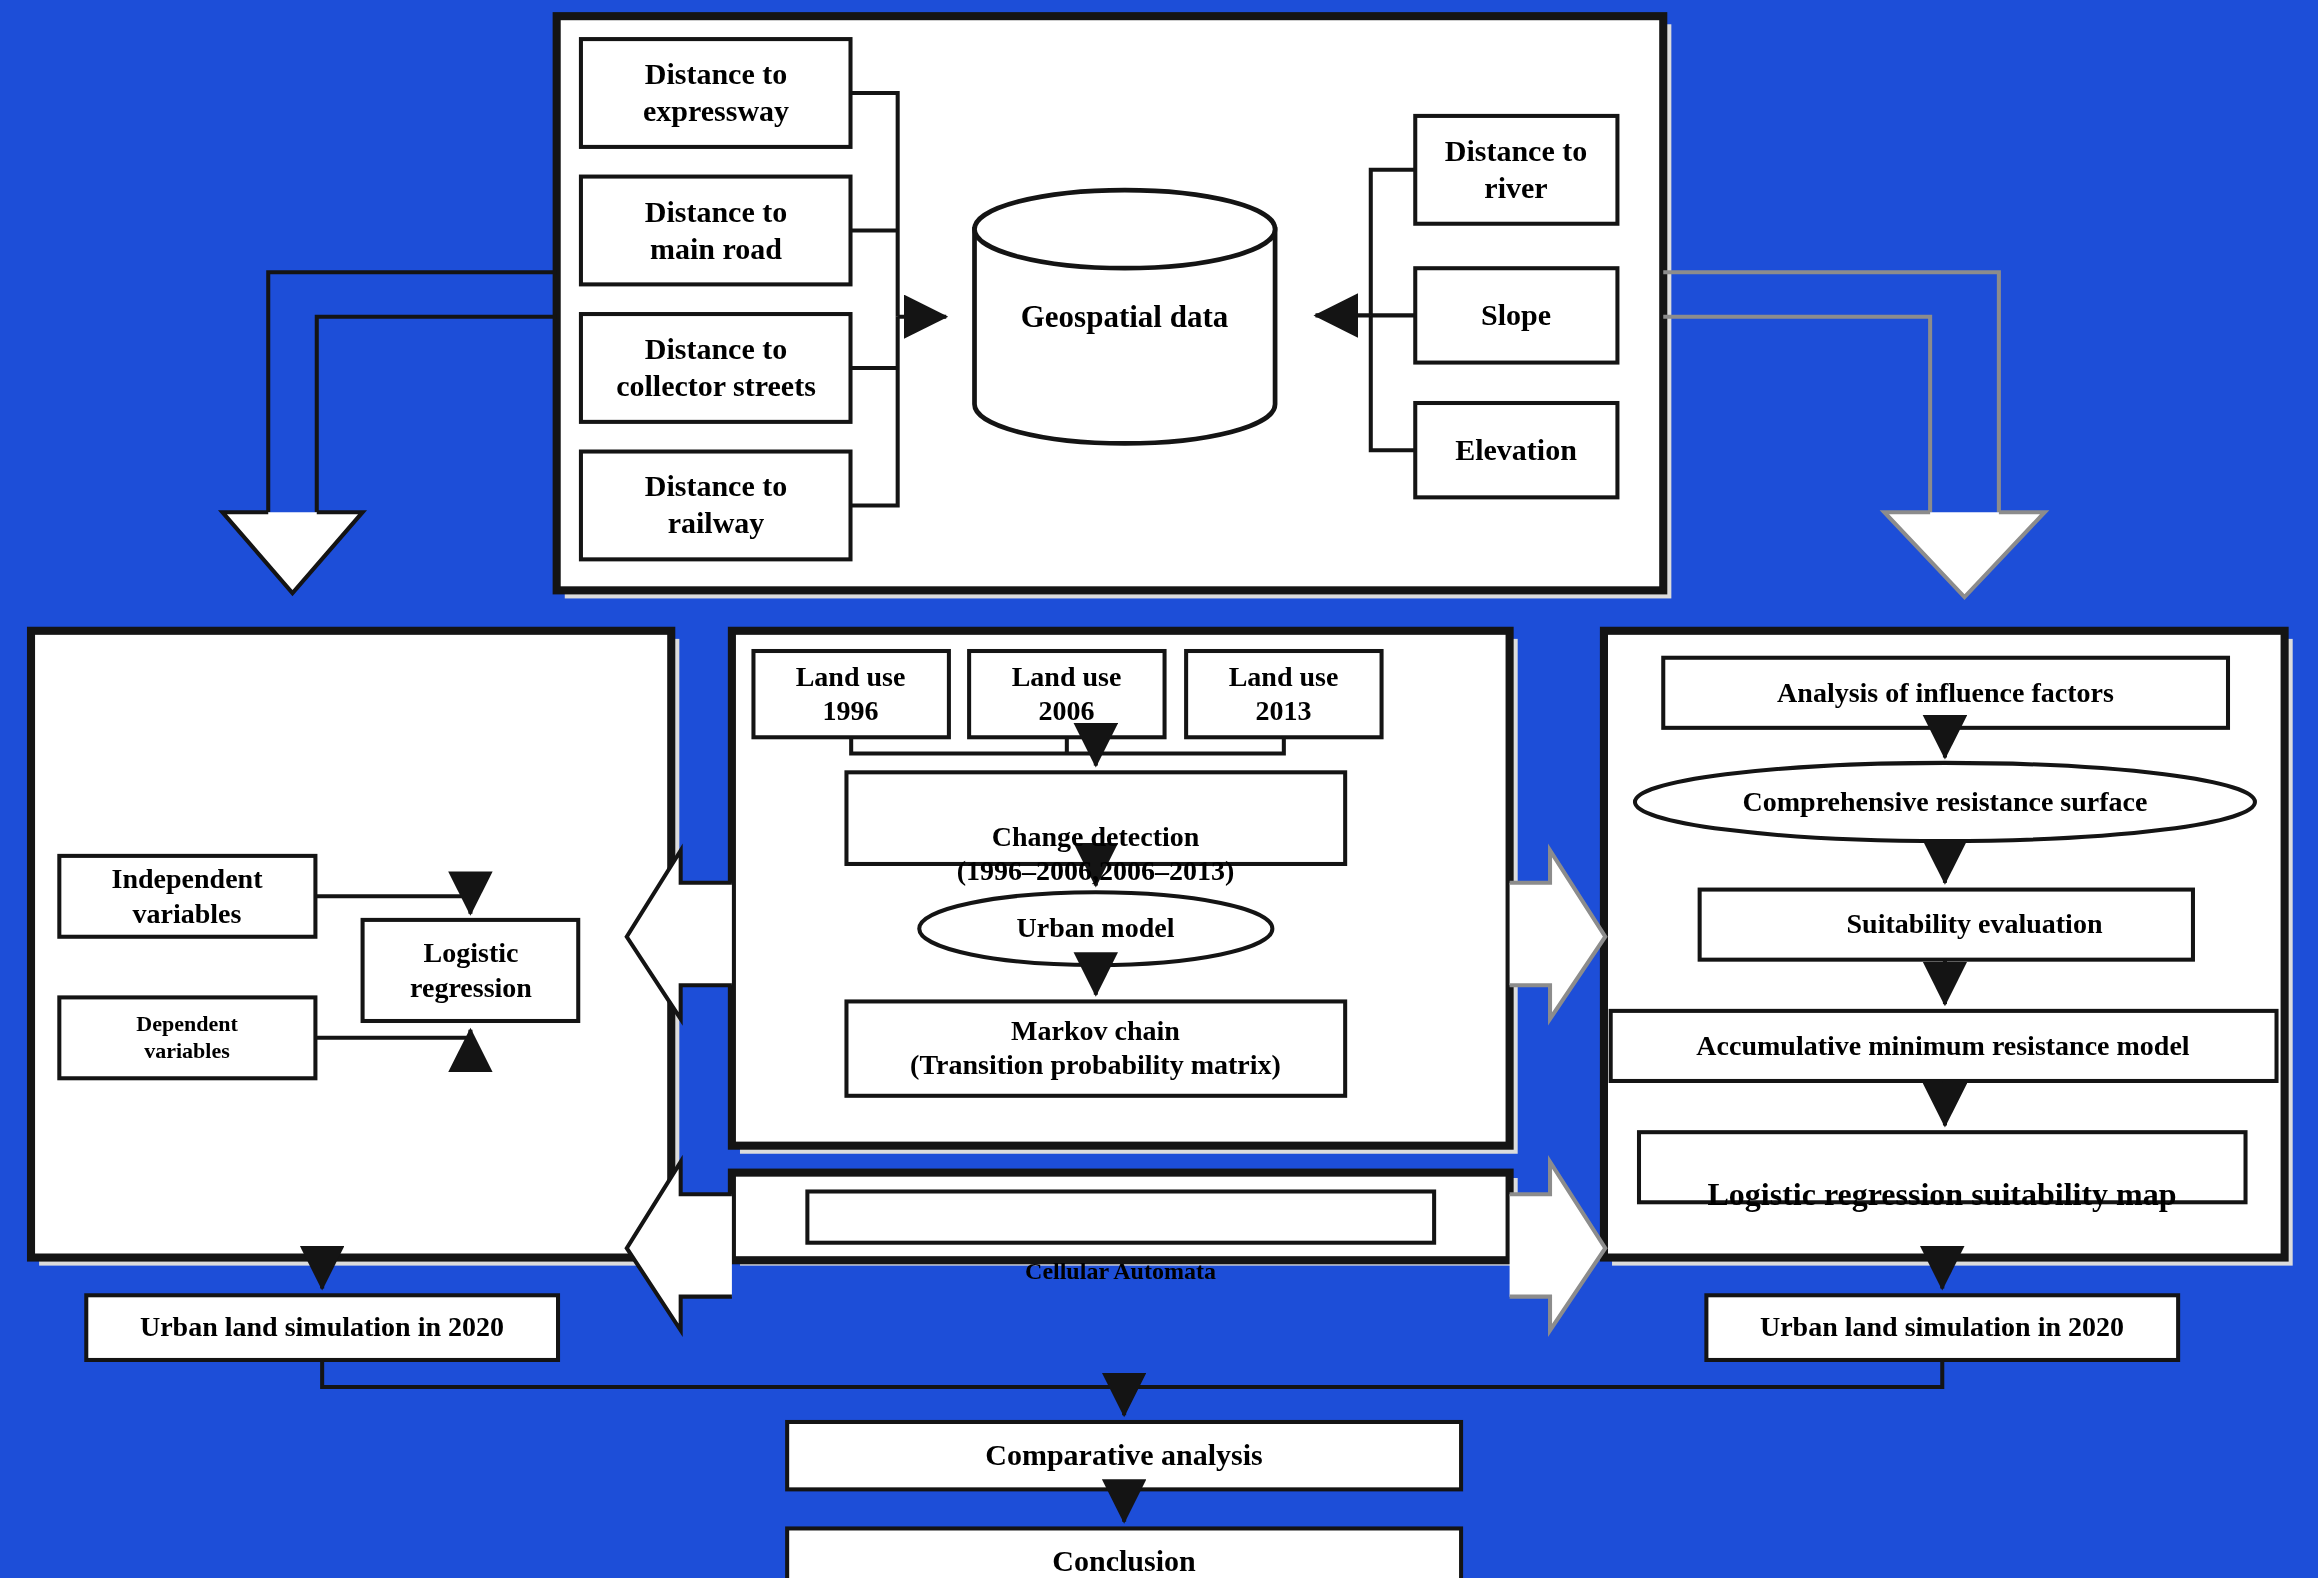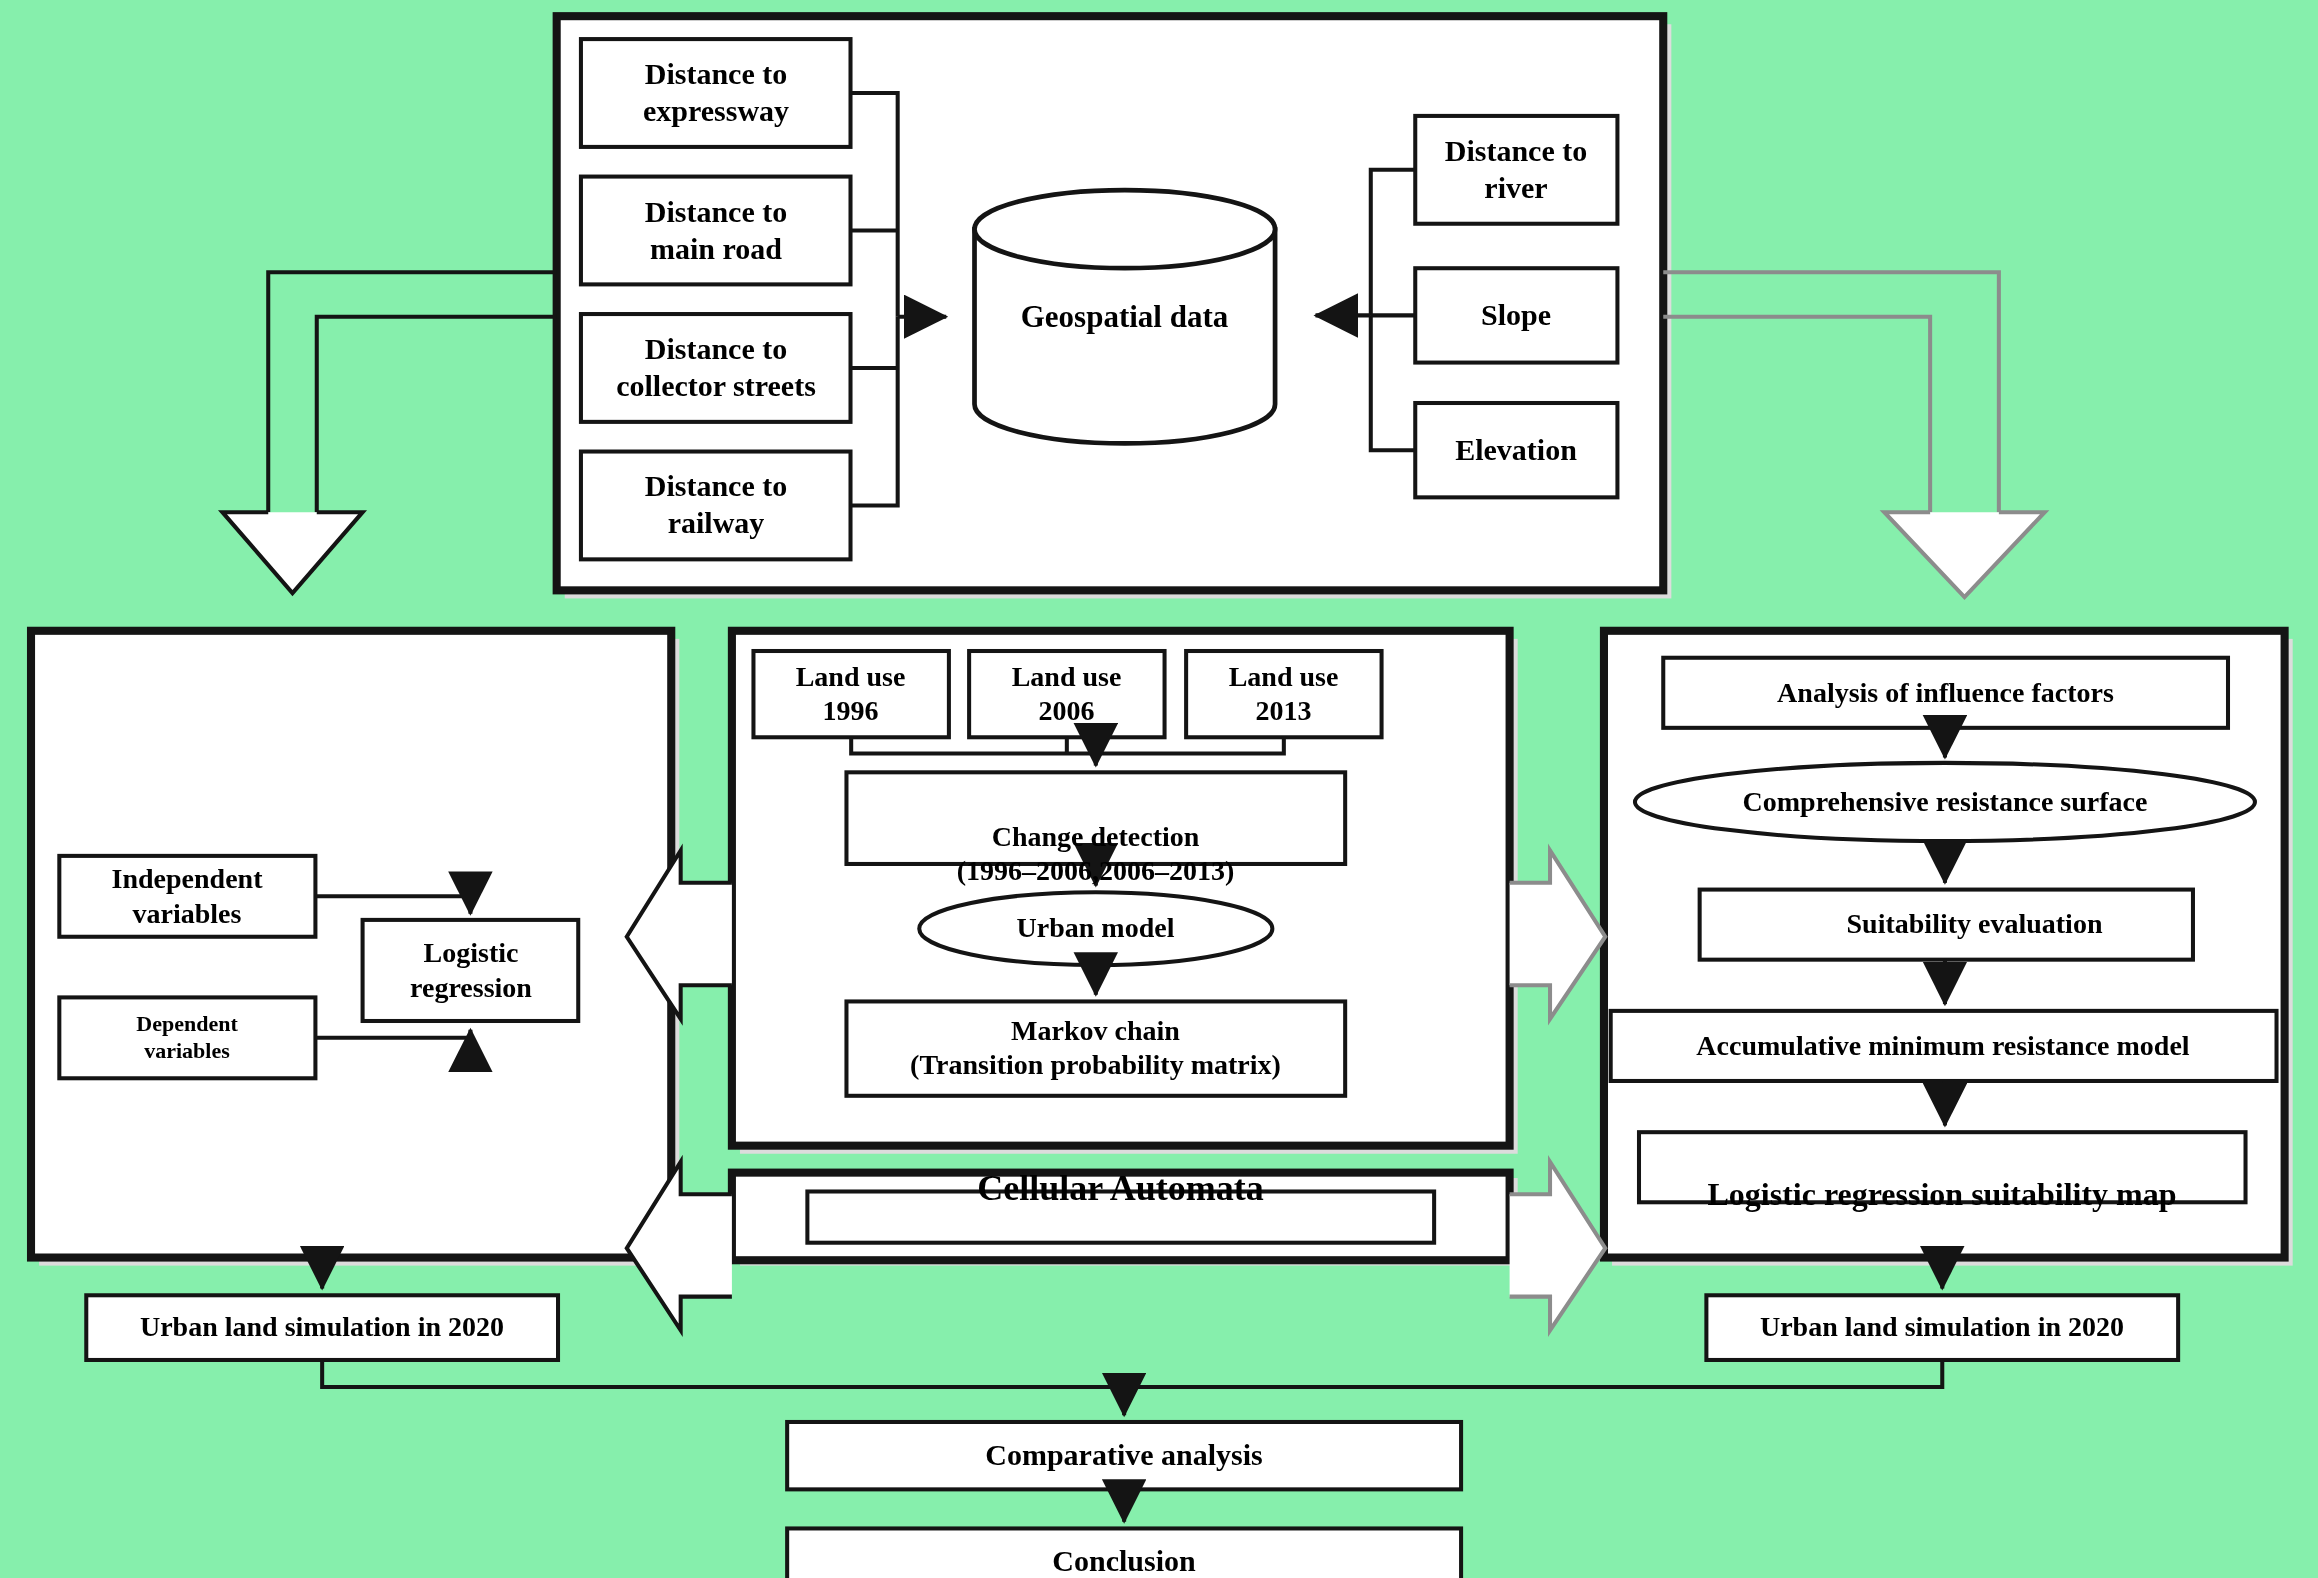--- a/index.html
+++ b/index.html
@@ -1,16 +1,16 @@
 <!DOCTYPE html>
 <html style="font-size:10.8px"><head>
 <meta charset="utf-8">
 <style>
   html,body{margin:0;padding:0;background:#ffffff;}
-  #root{position:relative;width:2319px;height:1579px;background:#86efac;
+  #root{position:relative;width:2319px;height:1579px;background:#1d4ed8;
         font-family:"Liberation Serif","DejaVu Serif",serif;overflow:hidden;}
   svg{position:absolute;left:0;top:0;width:2319px;height:1579px;}
   .lbl{position:absolute;display:flex;align-items:center;justify-content:center;
        text-align:center;color:#000;line-height:1.22;
        font-family:"Liberation Serif","DejaVu Serif",serif;
        font-weight:700;pointer-events:none;}
 </style>
 </head>
 <body>
 
@@ -180,20 +180,20 @@
 <div class="lbl" style="left:919px;top:896px;width:353px;height:65px;font-size:28px;">Urban model</div>
 <div class="lbl" style="left:846px;top:1001px;width:499px;height:94px;font-size:28px;white-space:pre-line;">Markov chain
 (Transition probability matrix)</div>
 
 <div class="lbl" style="left:1663px;top:658px;width:565px;height:70px;font-size:28px;">Analysis of influence factors</div>
 <div class="lbl" style="left:1635px;top:770px;width:620px;height:65px;font-size:28px;">Comprehensive resistance surface</div>
 <div class="lbl" style="left:1699px;top:889px;width:493px;height:70px;font-size:28px;margin-left:29px;">Suitability evaluation</div>
 <div class="lbl" style="left:1610px;top:1011px;width:666px;height:70px;font-size:28px;">Accumulative minimum resistance model</div>
 <div class="lbl" style="left:1639px;top:1132px;width:606px;height:70px;font-size:32px;margin-top:28px;">Logistic regression suitability map</div>
 
-<div class="lbl" style="left:807px;top:1163px;width:627px;height:51px;font-size:36px;">Cellular Automata</div>
+<div class="lbl" style="left:807px;top:1246px;width:627px;height:51px;font-size:24px;">Cellular Automata</div>
 <div class="lbl" style="left:86px;top:1295px;width:472px;height:65px;font-size:28px;">Urban land simulation in 2020</div>
 <div class="lbl" style="left:1706px;top:1295px;width:472px;height:65px;font-size:28px;">Urban land simulation in 2020</div>
 <div class="lbl" style="left:787px;top:1422px;width:674px;height:67px;font-size:30px;">Comparative analysis</div>
 <div class="lbl" style="left:787px;top:1528px;width:674px;height:67px;font-size:30px;">Conclusion</div>
 
 </div>
 
 
 </body></html>

